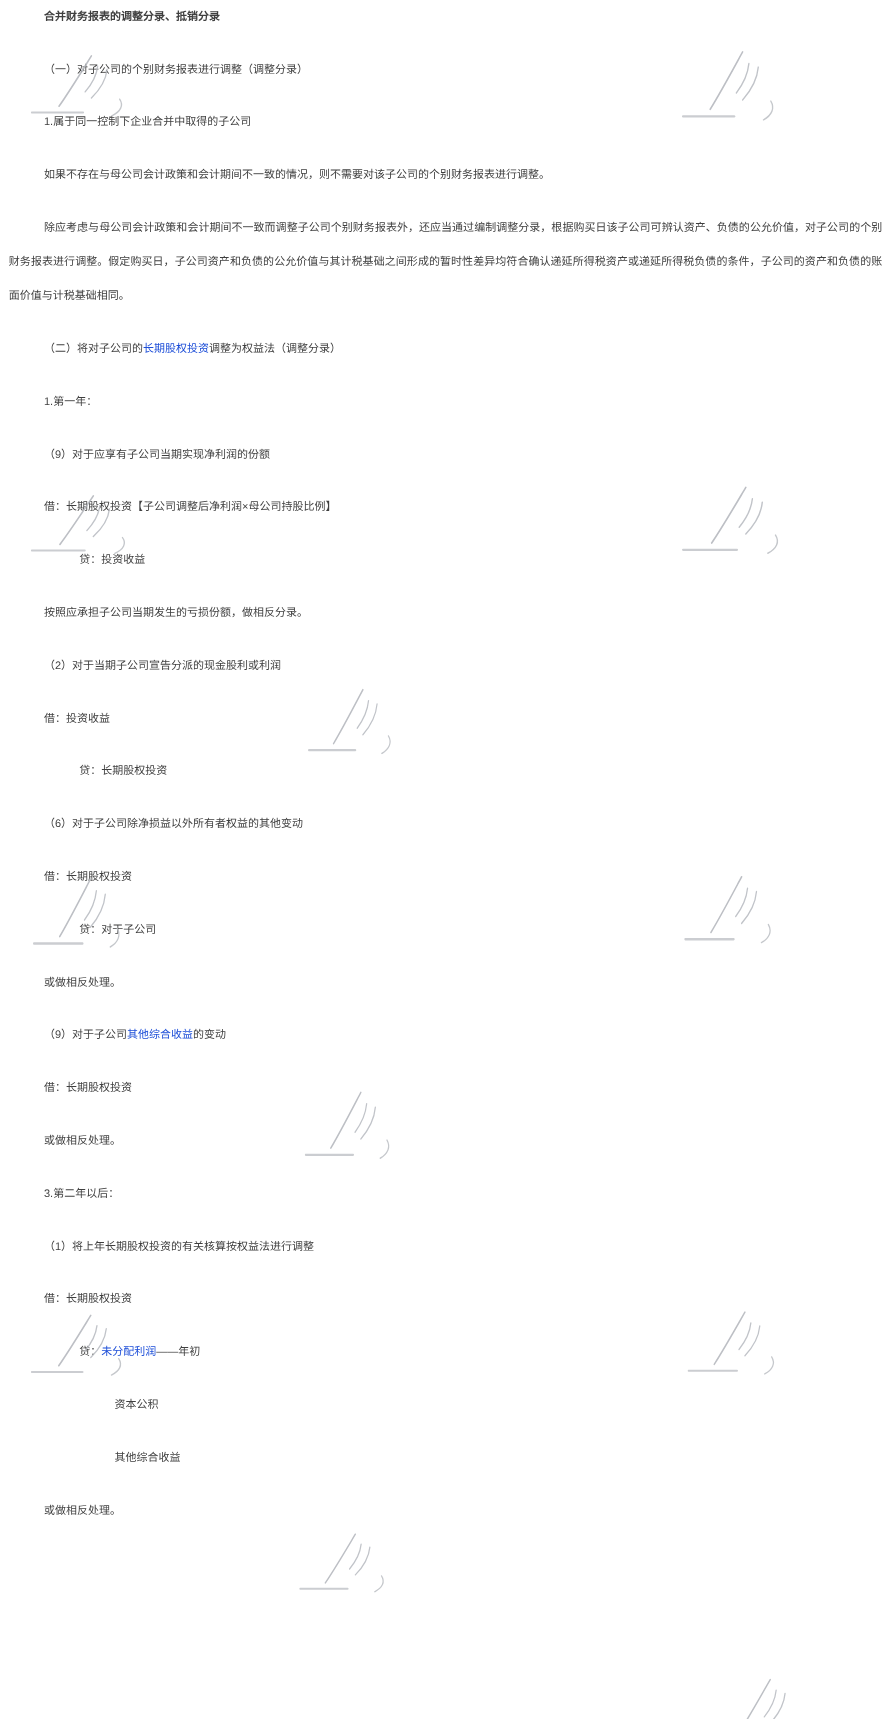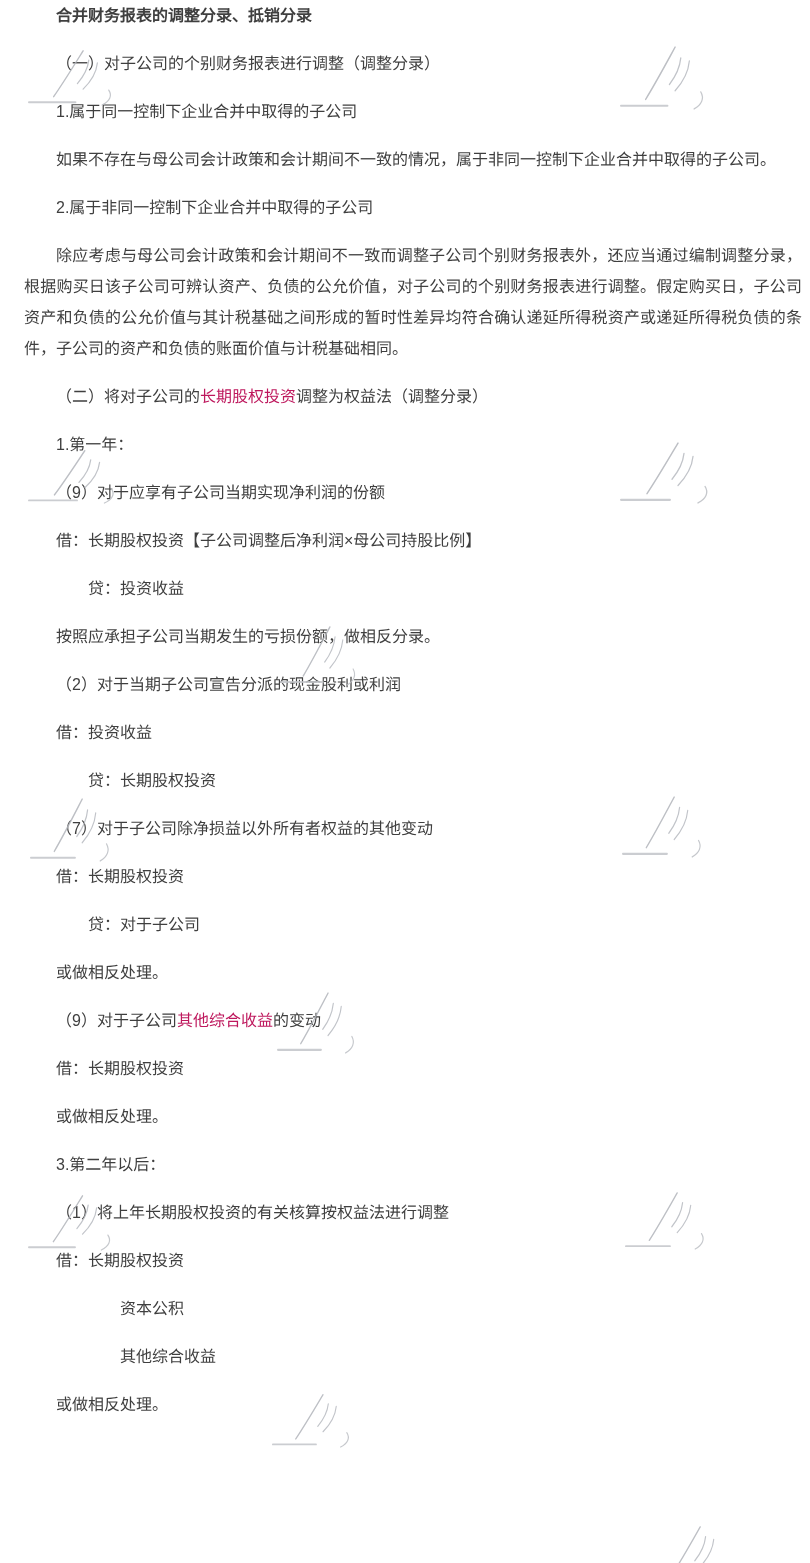--- a/index.html
+++ b/index.html
@@ -7,31 +7,31 @@
     position:relative;
     width:810px;
     height:1563px;
     overflow:hidden;
     background:#ffffff;
     font-family:"Liberation Sans","DejaVu Sans",sans-serif;
     color:#3f3f3f;
   }
   .doc{padding:0 8px;}
   p.line{
-    margin:0 0 17px 16px;
-    font-size:16px;
+    margin:0 0 17px 0;
+    font-size:10px;
     line-height:31px;
     text-align:justify;
     color:#3f3f3f;
   }
   p.line.bold{font-weight:bold;}
   .i2{text-indent:32px;}
   .i4{text-indent:64px;}
   .i6{text-indent:96px;}
-  .link{color:#be185d;cursor:pointer;}
+  .link{color:#1d4ed8;cursor:pointer;}
   .wm{
     position:absolute;
     pointer-events:none;
     opacity:.85;
   }
 </style>
 </head>
 <body>
 
 <div id="page">
@@ -45,42 +45,42 @@
         <path d="M1,58 L50,58" stroke="#c3c5c9" stroke-width="2"></path>
         <path d="M85,45 C89,51 86,57 78,61" stroke="#bcbfc4" stroke-width="1.3"></path>
       </g>
     </defs>
   </svg>
 
   <div class="doc">
       <p class="line i2 bold"><span>合并财务报表的调整分录、抵销分录</span></p>
       <p class="line i2"><span>（一）对子公司的个别财务报表进行调整（调整分录）</span></p>
       <p class="line i2"><span>1.属于同一控制下企业合并中取得的子公司</span></p>
-      <p class="line i2"><span>如果不存在与母公司会计政策和会计期间不一致的情况，属于非同一控制下企业合并中取得的子公司。</span></p>
-      <p class="line i2"><span>2.属于非同一控制下企业合并中取得的子公司</span></p>
+      <p class="line i2"><span>如果不存在与母公司会计政策和会计期间不一致的情况，则不需要对该子公司的个别财务报表进行调整。</span></p>
       <p class="line i2"><span>除应考虑与母公司会计政策和会计期间不一致而调整子公司个别财务报表外，还应当通过编制调整分录，根据购买日该子公司可辨认资产、负债的公允价值，对子公司的个别财务报表进行调整。假定购买日，子公司资产和负债的公允价值与其计税基础之间形成的暂时性差异均符合确认递延所得税资产或递延所得税负债的条件，子公司的资产和负债的账面价值与计税基础相同。</span></p>
       <p class="line i2"><span>（二）将对子公司的</span><span class="link">长期股权投资</span><span>调整为权益法（调整分录）</span></p>
       <p class="line i2"><span>1.第一年：</span></p>
       <p class="line i2"><span>（9）对于应享有子公司当期实现净利润的份额</span></p>
       <p class="line i2"><span>借：长期股权投资【子公司调整后净利润×母公司持股比例】</span></p>
       <p class="line i4"><span>贷：投资收益</span></p>
       <p class="line i2"><span>按照应承担子公司当期发生的亏损份额，做相反分录。</span></p>
       <p class="line i2"><span>（2）对于当期子公司宣告分派的现金股利或利润</span></p>
       <p class="line i2"><span>借：投资收益</span></p>
       <p class="line i4"><span>贷：长期股权投资</span></p>
-      <p class="line i2"><span>（7）对于子公司除净损益以外所有者权益的其他变动</span></p>
+      <p class="line i2"><span>（6）对于子公司除净损益以外所有者权益的其他变动</span></p>
       <p class="line i2"><span>借：长期股权投资</span></p>
       <p class="line i4"><span>贷：对于子公司</span></p>
       <p class="line i2"><span>或做相反处理。</span></p>
       <p class="line i2"><span>（9）对于子公司</span><span class="link">其他综合收益</span><span>的变动</span></p>
       <p class="line i2"><span>借：长期股权投资</span></p>
       <p class="line i2"><span>或做相反处理。</span></p>
       <p class="line i2"><span>3.第二年以后：</span></p>
       <p class="line i2"><span>（1）将上年长期股权投资的有关核算按权益法进行调整</span></p>
       <p class="line i2"><span>借：长期股权投资</span></p>
+      <p class="line i4"><span>贷：</span><span class="link">未分配利润</span><span>——年初</span></p>
       <p class="line i6"><span>资本公积</span></p>
       <p class="line i6"><span>其他综合收益</span></p>
       <p class="line i2"><span>或做相反处理。</span></p>
     </div>
   <div id="wm-layer">
       <svg class="wm" viewBox="0 0 100 62" preserveAspectRatio="none" width="95" height="58" style="left: 28px; top: 48px;">
         <use href="#wm-glyph"></use>
       </svg>
       <svg class="wm" viewBox="0 0 100 62" preserveAspectRatio="none" width="95" height="66" style="left: 620px; top: 44px;">
         <use href="#wm-glyph"></use>

